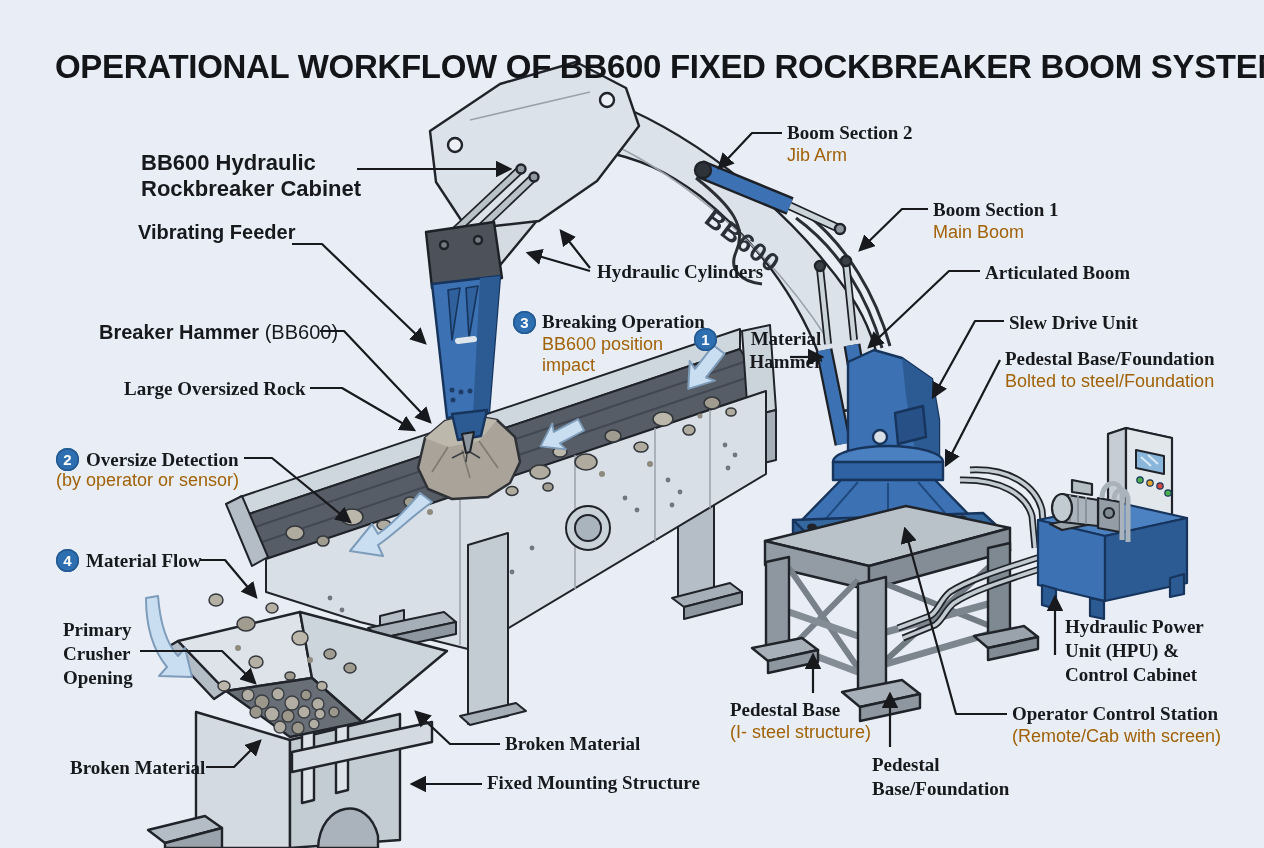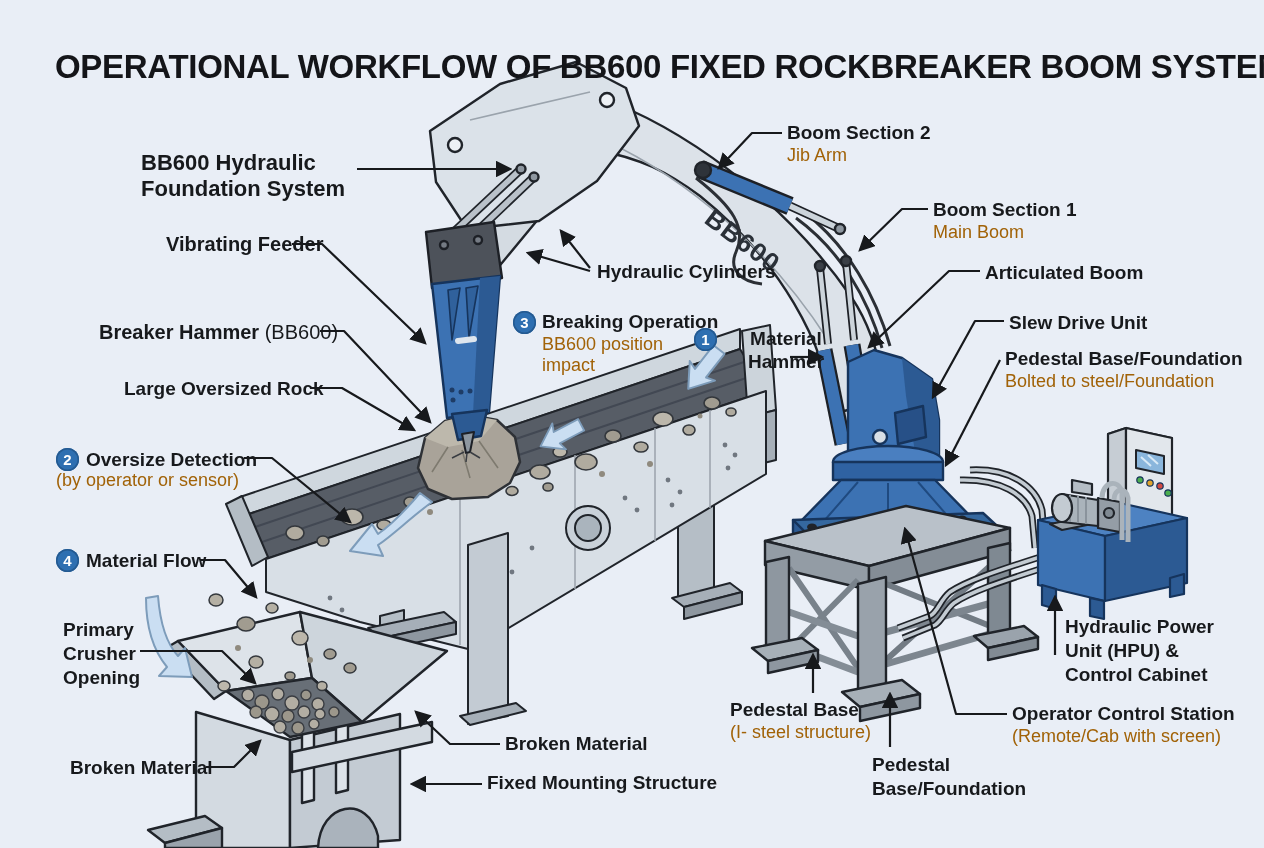--- a/index.html
+++ b/index.html
@@ -6,21 +6,21 @@
     --background:#e9eef6; --accent-blue:#3c72b3; --badge-blue:#2e6fb1;
     --text:#17191c; --flow-arrow:#cadef2;
   }
   html,body{margin:0;padding:0;}
   #stage{position:relative;width:1264px;height:848px;background:var(--background);
          overflow:hidden;font-family:"Liberation Sans",sans-serif;color:var(--text);}
   #art{position:absolute;left:0;top:0;}
   .ttl{position:absolute;left:55px;top:48px;font-size:33px;font-weight:700;
        letter-spacing:-0.3px;color:#141519;white-space:nowrap;}
   .lbl{position:absolute;white-space:nowrap;line-height:1.2;}
-  .b19{font-size:19px;font-weight:700;}
+  .b19{font-size:19px;font-weight:700;font-family:Liberation Serif, serif;}
   .b20{font-size:20px;font-weight:700;}
   .b22{font-size:22px;font-weight:700;line-height:1.18;}
   .r18{font-size:18px;font-weight:400;color:#a16207;}
   .badge{position:absolute;width:23px;height:23px;border-radius:50%;
          background:var(--badge-blue);color:#fff;display:flex;align-items:center;
          justify-content:center;font-size:15px;font-weight:700;
          box-shadow:0 0 0 1.5px #245a91 inset;}
   .ctr{text-align:center;margin-left:28px;}
 </style>
 </head>
@@ -363,24 +363,24 @@
     <path d="M 1007,714 L 956,714 L 905,529" marker-end="url(#ah)"></path>
     <path d="M 500,744 L 450,744 L 416,712" marker-end="url(#ah)"></path>
     <path d="M 482,784 L 412,784" marker-end="url(#ah)"></path>
   </g>
 </svg>
 
 <div class="ttl">OPERATIONAL WORKFLOW OF BB600 FIXED ROCKBREAKER BOOM SYSTEM</div>
 
 <div class="lbl b22" style="left:133px;top:150px;margin-left:8px;">
   <div>BB600 Hydraulic</div>
-  <div>Foundation System</div>
-</div>
-
-<div class="lbl b20" style="left:138px;top:232px;margin-left:28px;">Vibrating Feeder</div>
+  <div>Rockbreaker Cabinet</div>
+</div>
+
+<div class="lbl b20" style="left:138px;top:220px;">Vibrating Feeder</div>
 
 <div class="lbl" style="left:99px;top:320px;font-size:20px;"><span style="font-weight:700">Breaker Hammer</span><span> (BB600)</span></div>
 
 <div class="lbl b19" style="left:124px;top:378px;">Large Oversized Rock</div>
 
 <div class="badge" style="left:56px;top:448px;">2</div>
 <div class="lbl b19" style="left:86px;top:449px;">Oversize Detection</div>
 <div class="lbl r18" style="left:56px;top:470px;">(by operator or sensor)</div>
 
 <div class="badge" style="left:56px;top:549px;">4</div>

